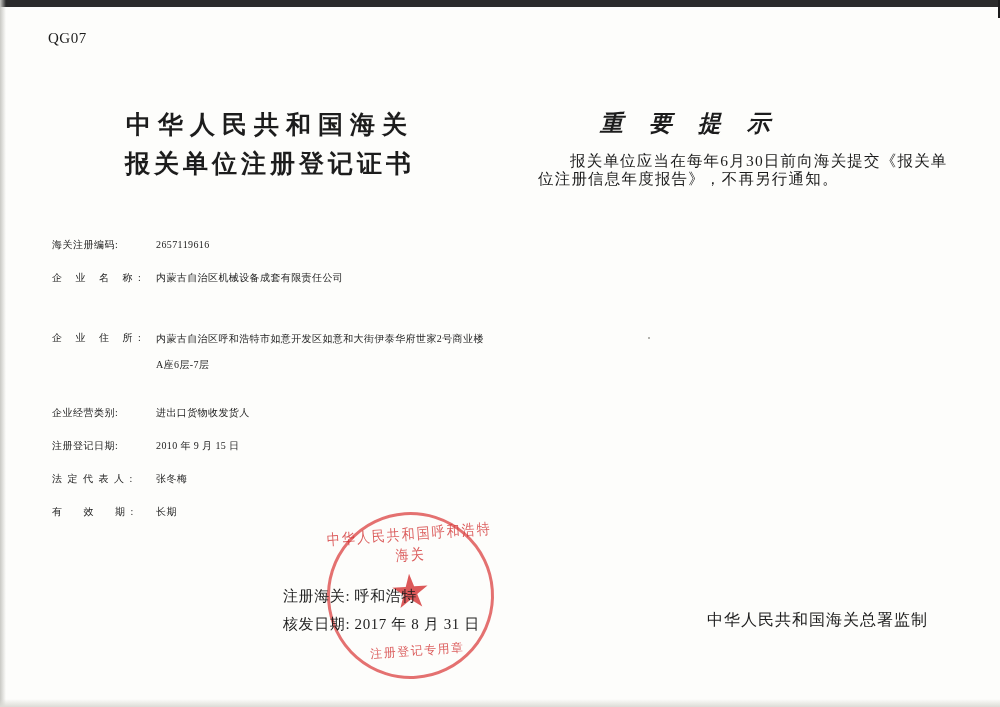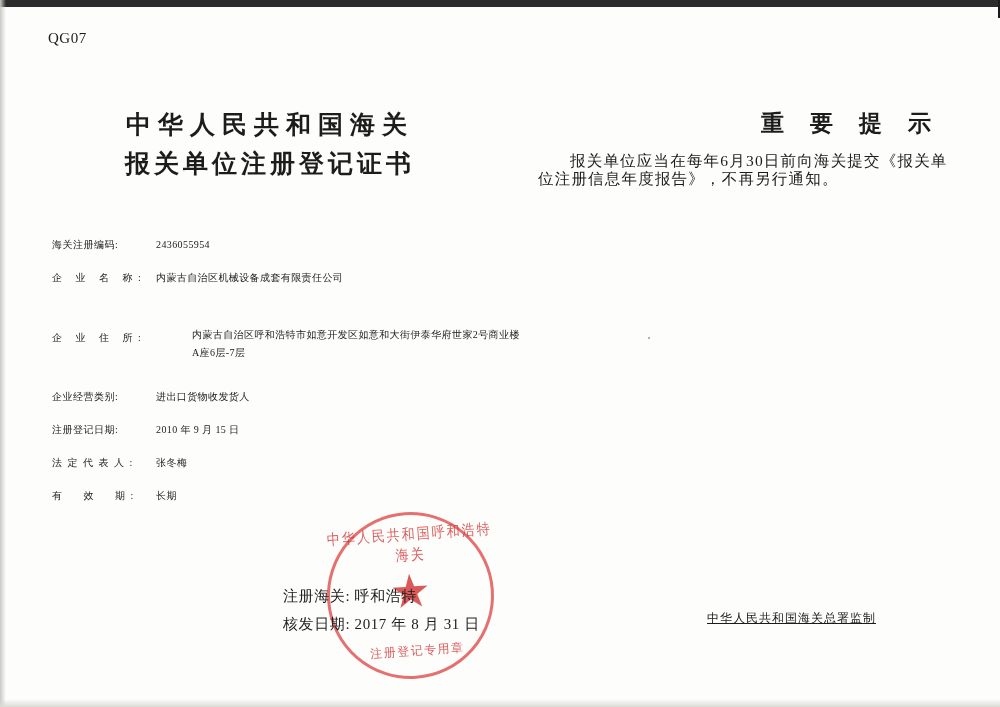--- a/index.html
+++ b/index.html
@@ -99,36 +99,36 @@
   .field-label.spread {
     letter-spacing: 5.5px;
   }
   .field-value {
     flex: 1;
     letter-spacing: 0.4px;
   }
   .gap-lg { height: 27px; }
   .gap-sm { height: 14px; }
   .addr-value {
-    line-height: 18px;
+    line-height: 26px;
     max-width: 330px;
-    margin-left: 36px;
   }
 
   
   .notice-title {
     position: absolute;
     left: 600px;
     top: 108px;
     width: 340px;
-    text-align: right;
+    text-align: left;
     font-size: 23px;
     font-weight: bold;
     letter-spacing: 9px;
     font-family: "DejaVu Serif", "Liberation Serif", serif;
+    font-style: italic;
   }
   .notice-body {
     position: absolute;
     left: 538px;
     top: 152px;
     width: 420px;
     font-size: 15.5px;
     line-height: 18px;
     letter-spacing: 1.2px;
     text-indent: 32px;
@@ -140,23 +140,22 @@
     left: 283px;
     top: 582px;
     font-size: 15px;
     line-height: 28px;
     letter-spacing: 0.6px;
   }
   .footer-right {
     position: absolute;
     left: 707px;
     top: 610px;
-    font-size: 12px;
+    font-size: 16px;
     letter-spacing: 1px;
-    text-decoration: underline;
   }
 
   
   .seal {
     position: absolute;
     left: 327px;
     top: 512px;
     width: 167px;
     height: 167px;
     border-radius: 50%;
@@ -219,21 +218,21 @@
 
   <div class="title-block">
     <div class="title-line">中华人民共和国海关</div>
     <div class="title-line second">报关单位注册登记证书</div>
   </div>
 
   <div class="fields">
 
     <div class="field-row">
       <div class="field-label">海关注册编码:</div>
-      <div class="field-value">2436055954</div>
+      <div class="field-value">2657119616</div>
     </div>
 
 
     <div class="field-row">
       <div class="field-label spread">企 业 名 称:</div>
       <div class="field-value">内蒙古自治区机械设备成套有限责任公司</div>
     </div>
 
     <div class="gap-lg"></div>
 

